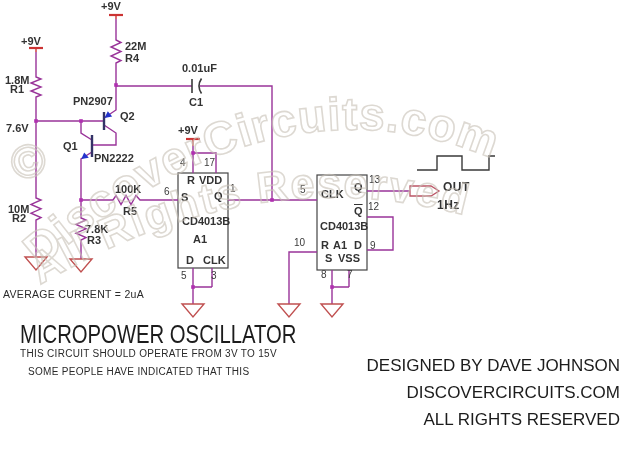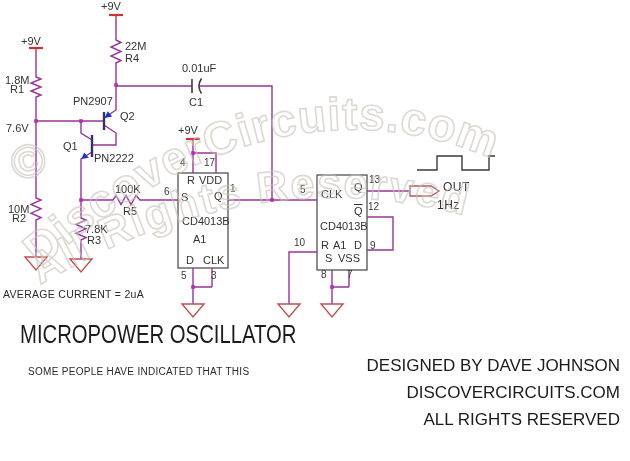--- a/index.html
+++ b/index.html
@@ -1,20 +1,20 @@
 <!DOCTYPE html>
 <html><head>
 <meta charset="utf-8">
 <style>
   html,body{margin:0;padding:0;background:#fff;}
   #canvas{position:relative;width:630px;height:461px;background:#ffffff;overflow:hidden;
           font-family:"Liberation Sans", sans-serif;}
   svg{position:absolute;left:0;top:0;}
   #wires{z-index:1;}
-  .lbl{position:absolute;z-index:2;color:#333;font-size:11px;line-height:1;white-space:nowrap;}
+  .lbl{position:absolute;z-index:2;color:#333;font-size:11px;line-height:1;white-space:nowrap;font-weight:bold;}
   .pin{position:absolute;z-index:2;color:#3a3a3a;font-size:10px;line-height:1;white-space:nowrap;}
   .ovl{text-decoration:overline;}
   .big{font-size:12px;letter-spacing:.5px;}
   #title{position:absolute;left:20px;top:319px;z-index:2;color:#1c1c1c;font-size:26px;
          transform:scaleX(.78);transform-origin:left top;white-space:nowrap;}
   .note{position:absolute;z-index:2;color:#2a2a2a;font-size:10px;letter-spacing:.3px;white-space:nowrap;}
   .credit{position:absolute;left:320px;width:300px;text-align:right;z-index:2;color:#1c1c1c;
           font-size:17px;white-space:nowrap;}
   #drawnby{position:absolute;left:482px;top:442px;width:140px;z-index:2;color:#2a2a2a;
            font-size:10px;letter-spacing:.2px;white-space:nowrap;}
@@ -167,20 +167,21 @@
   <div class="lbl" style="left:333px;top:240px">A1</div>
   <div class="lbl" style="left:354px;top:240px">D</div>
   <div class="lbl" style="left:325px;top:253px">S</div>
   <div class="lbl" style="left:338px;top:253px">VSS</div>
 
   <div class="lbl big" style="left:443px;top:181px">OUT</div>
   <div class="lbl big" style="left:437px;top:199px">1Hz</div>
 
   <div class="note" style="left:3px;top:288px;font-size:10.5px">AVERAGE CURRENT = 2uA</div>
   <div id="title">MICROPOWER OSCILLATOR</div>
+  <div class="note" style="left:20px;top:348px">THIS CIRCUIT SHOULD OPERATE FROM 3V TO 15V</div>
   <div class="note" style="left:28px;top:366px">SOME PEOPLE HAVE INDICATED THAT THIS</div>
   <div class="credit" style="top:356px">DESIGNED BY DAVE JOHNSON</div>
   <div class="credit" style="top:383px">DISCOVERCIRCUITS.COM</div>
   <div class="credit" style="top:410px">ALL RIGHTS RESERVED</div>
 
   <svg id="wm" width="630" height="461" viewBox="0 0 630 461">
     <defs>
       <path id="wmArc1" d="M 40,268 Q 300,42 545,185" fill="none"></path>
       <path id="wmArc2" d="M 40,285 Q 300,130 560,250" fill="none"></path>
     </defs>

